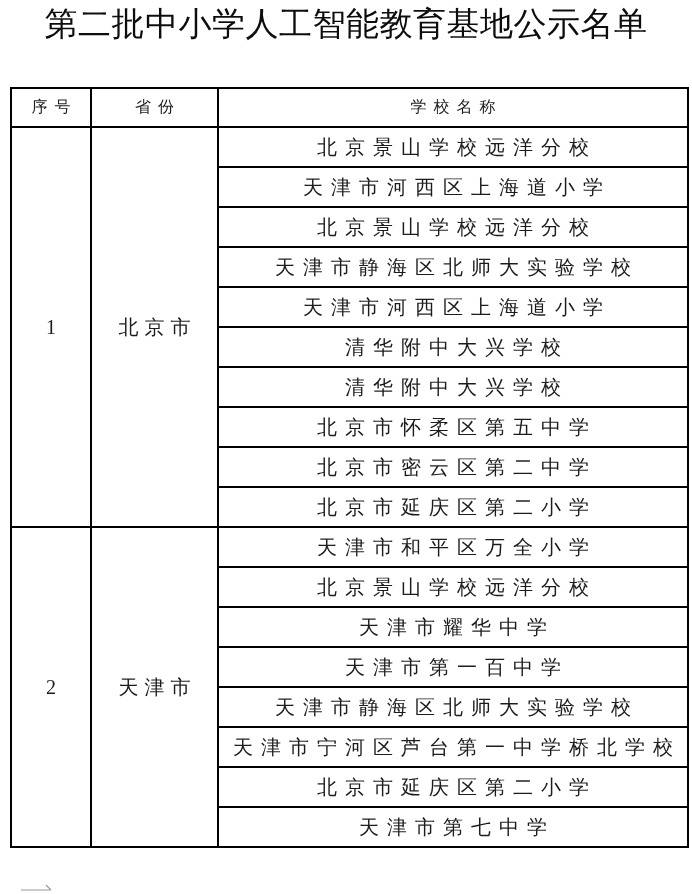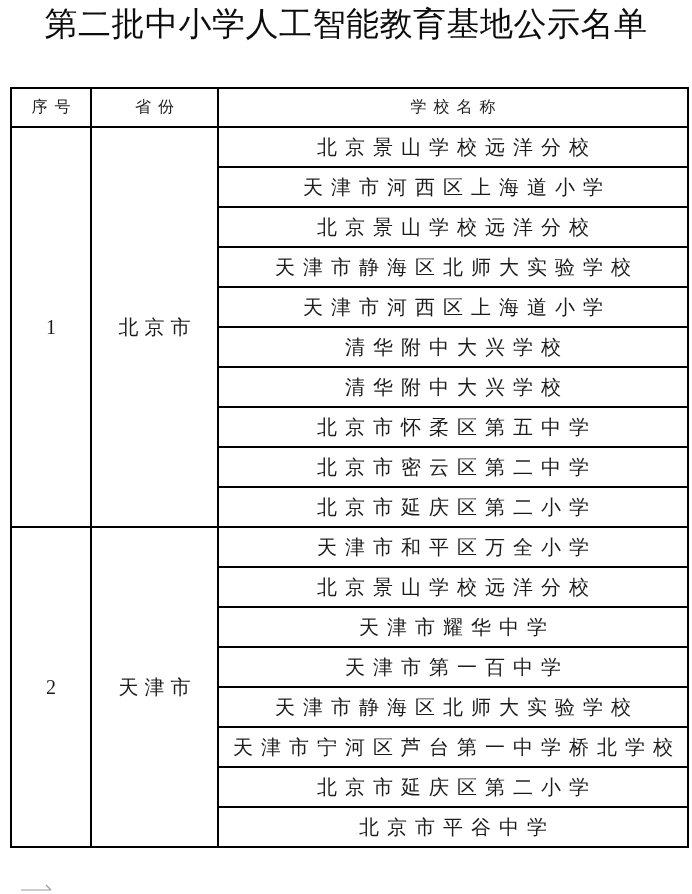--- a/index.html
+++ b/index.html
@@ -147,21 +147,21 @@
         <tr>
           <td class="school-cell">天津市静海区北师大实验学校</td>
         </tr>
         <tr>
           <td class="school-cell">天津市宁河区芦台第一中学桥北学校</td>
         </tr>
         <tr>
           <td class="school-cell">北京市延庆区第二小学</td>
         </tr>
         <tr>
-          <td class="school-cell">北京市平谷中学</td>
+          <td class="school-cell">天津市第七中学</td>
         </tr>
       </tbody>
   </table>
 
   <svg class="arrow-mark" viewBox="0 0 36 10" xmlns="http://www.w3.org/2000/svg">
     <path d="M1 7 H31 M31 7 L26 2" fill="none" stroke="#9a9a9a" stroke-width="1.2"></path>
   </svg>
 
 </div>
 

